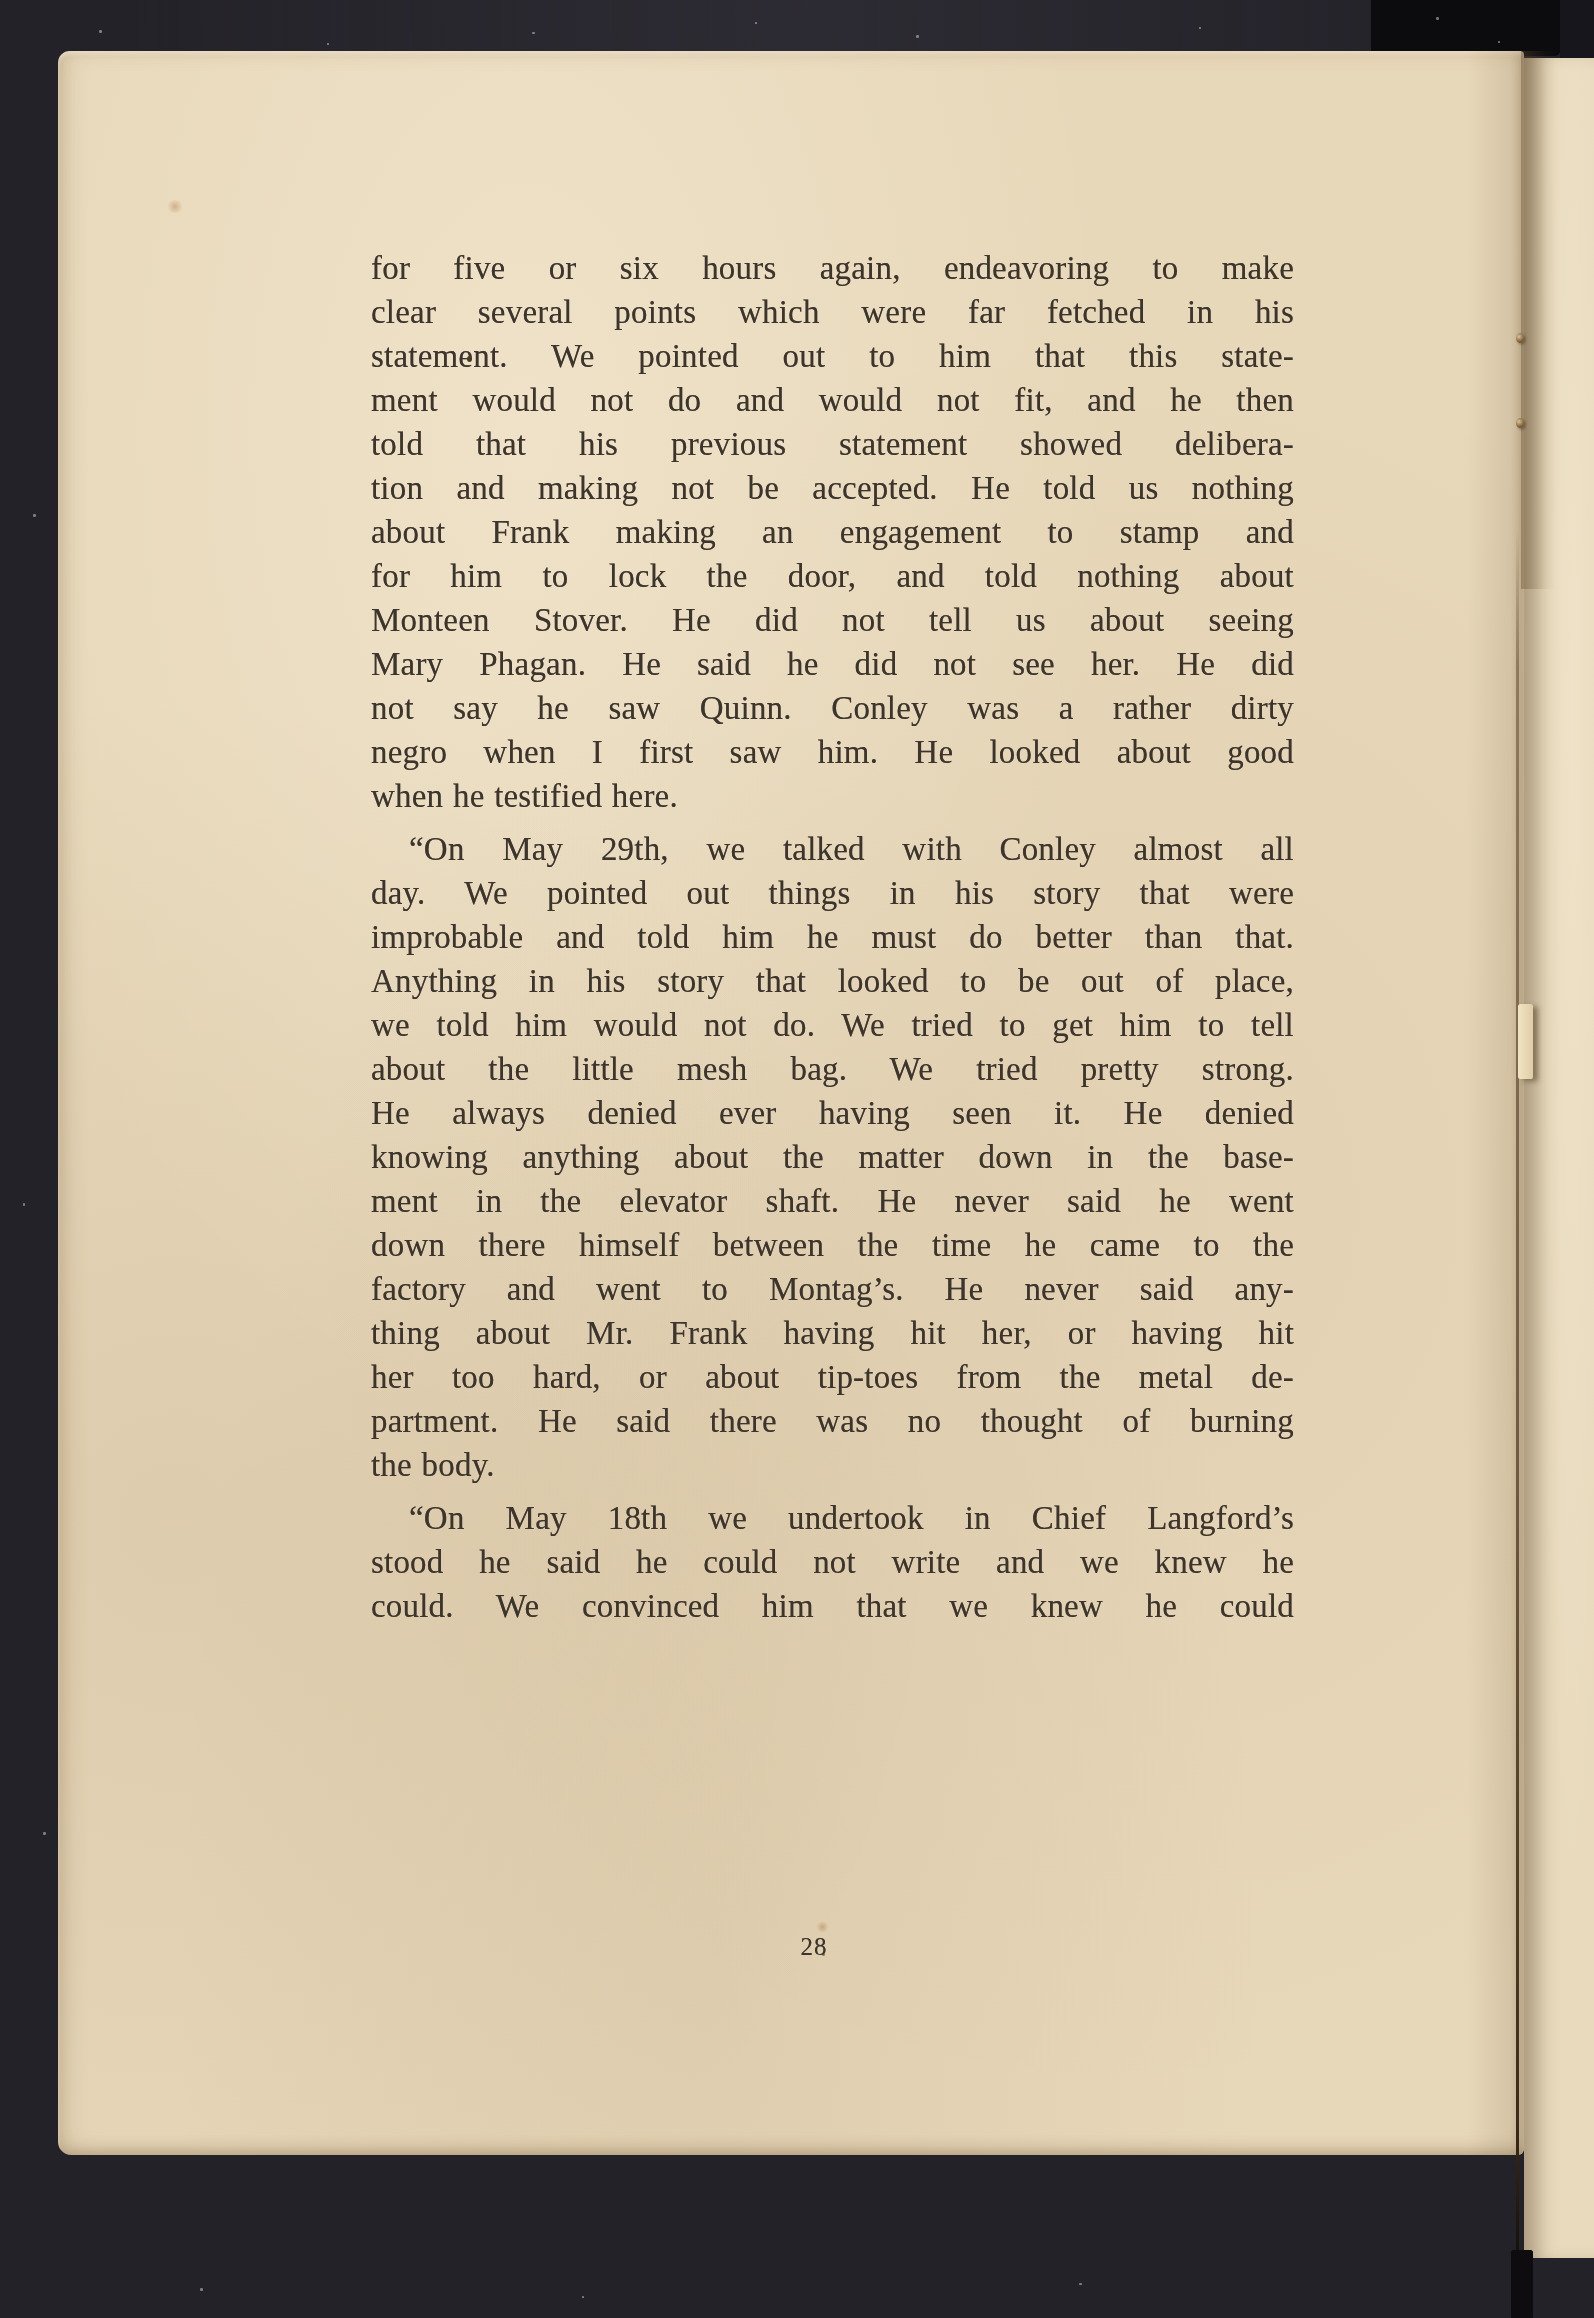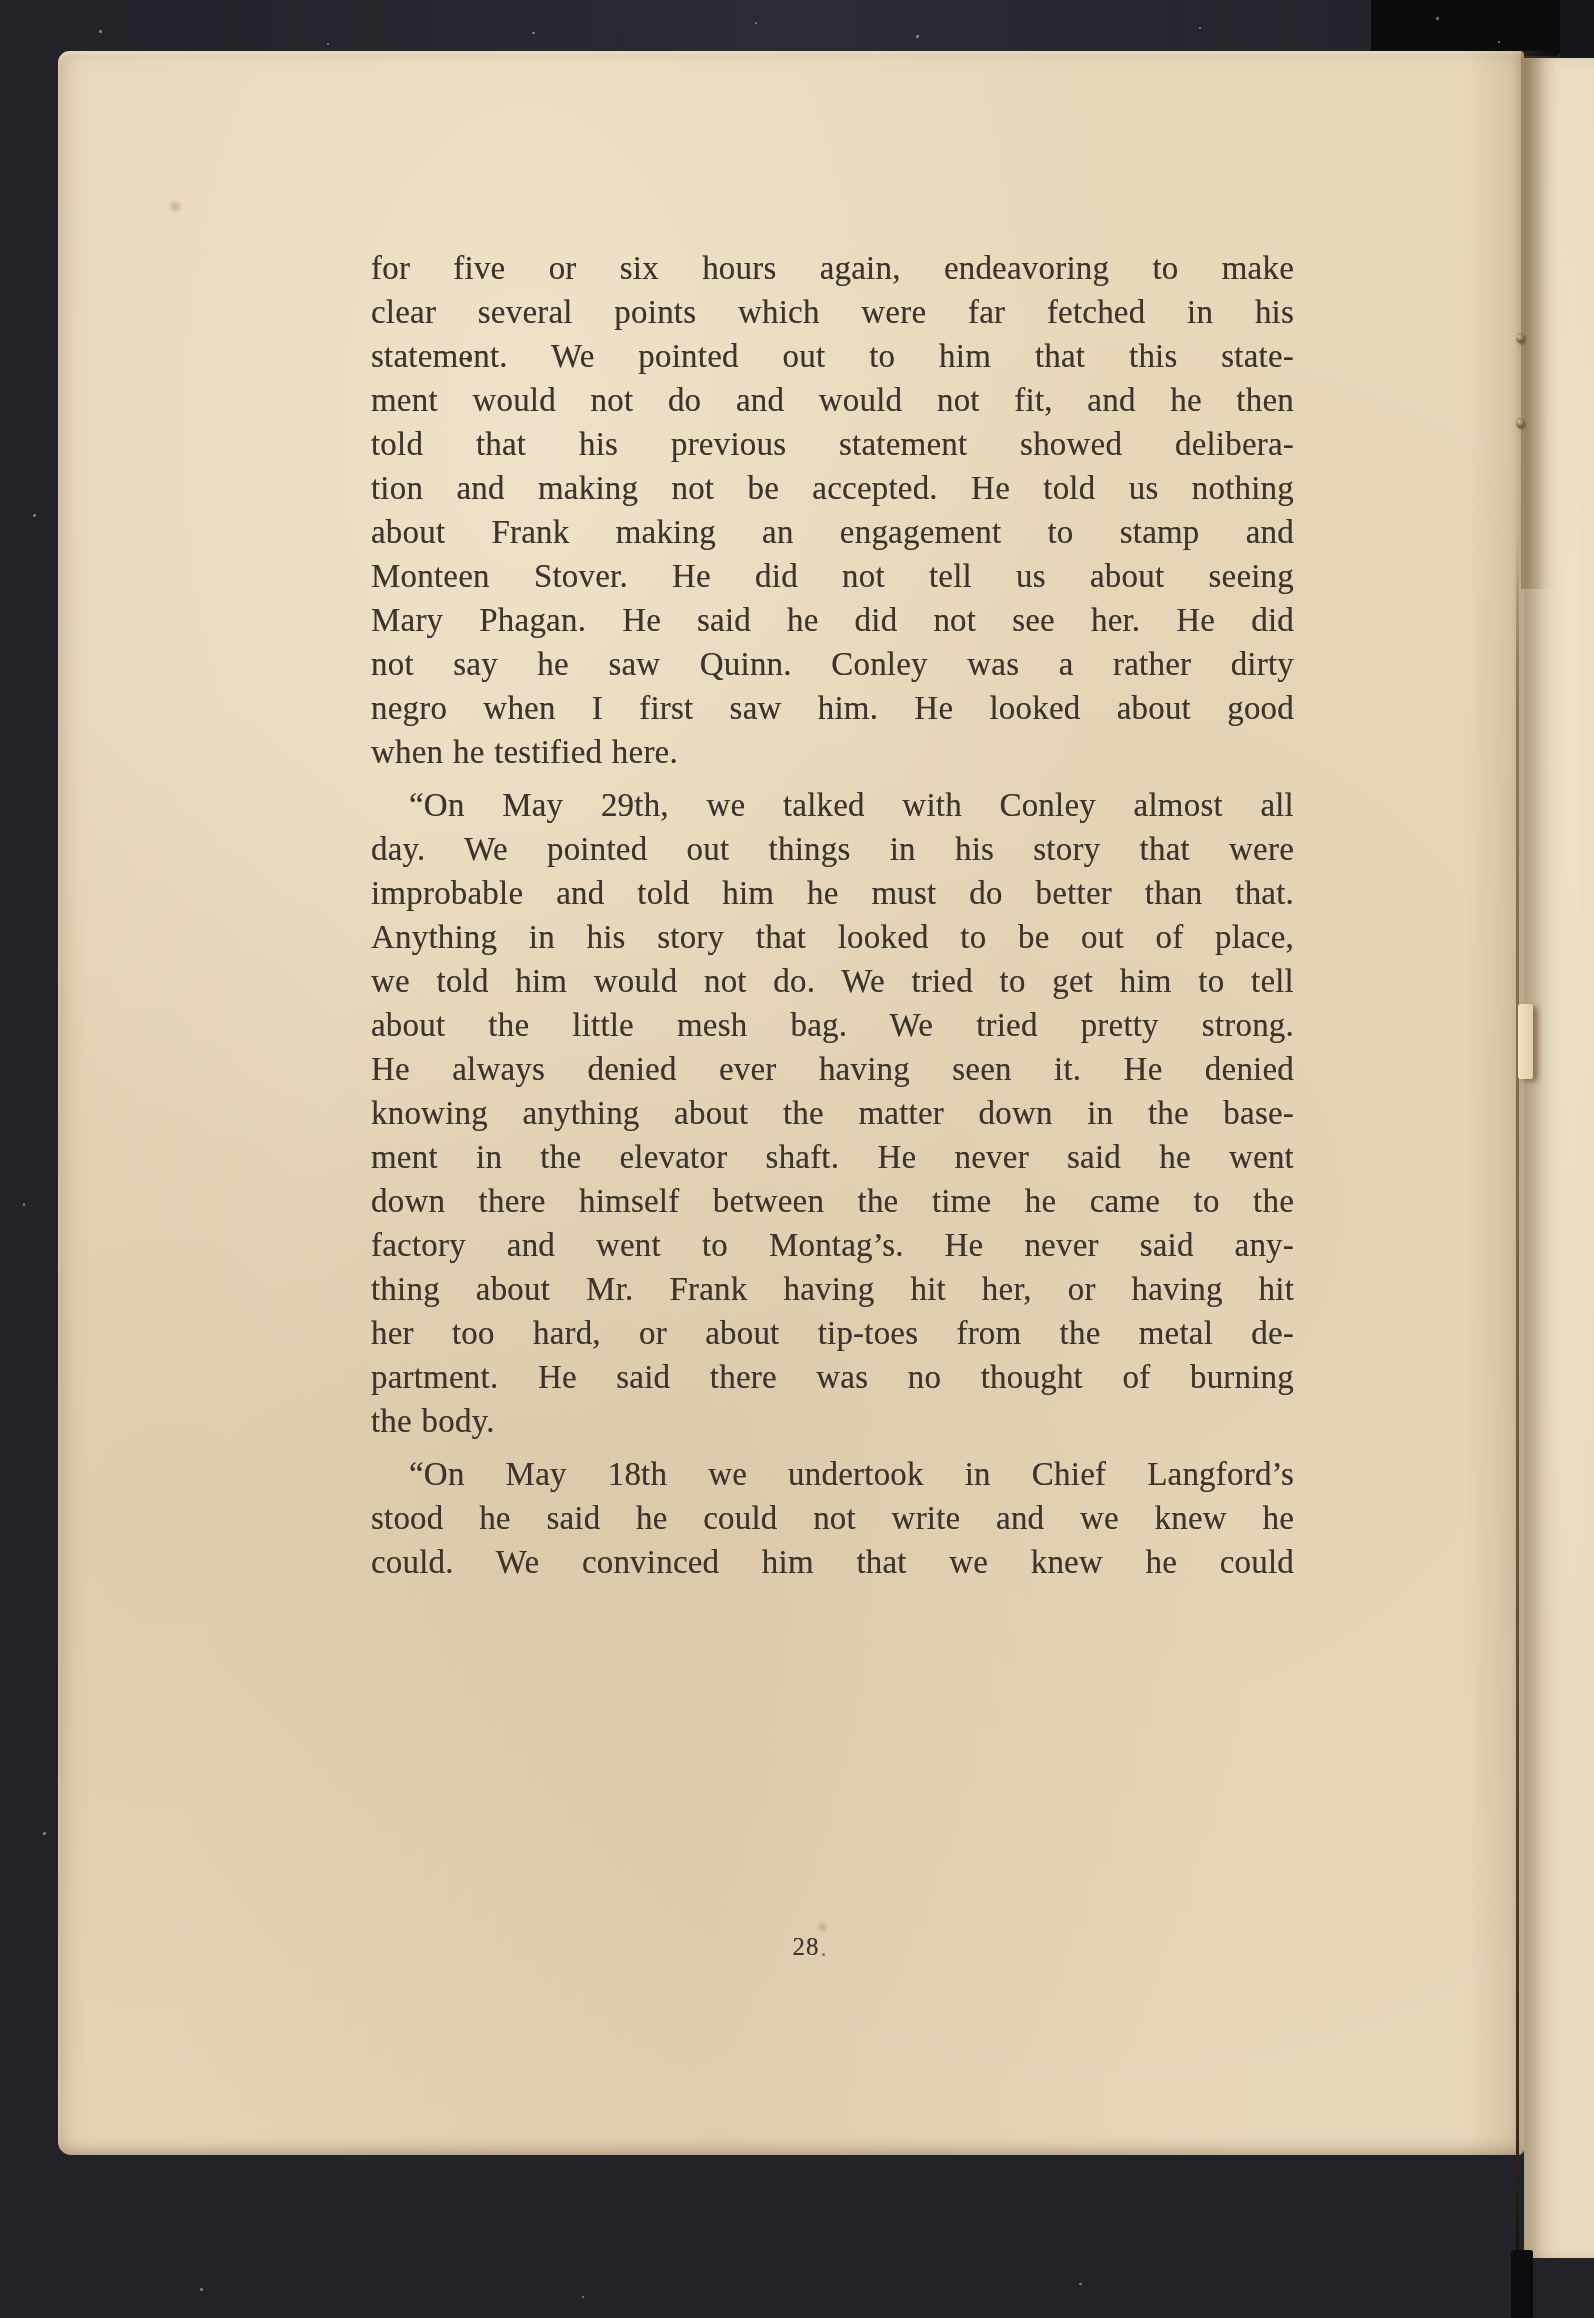--- a/index.html
+++ b/index.html
@@ -48,21 +48,21 @@
     letter-spacing:0.2px;word-spacing:1.2px;
     text-shadow:0 0 0.6px rgba(58,48,38,0.55);
   }
   .paragraph{margin:0;}
   .paragraph + .paragraph{margin-top:9px;}
   .line{text-align:justify;text-align-last:justify;}
   .line.last{text-align-last:left;}
   .paragraph.indented .line.first{text-indent:38px;}
 
   .page-number{
-    position:absolute;left:303px;top:1882px;width:923px;margin-left:-16.6px;
+    position:absolute;left:311px;top:1882px;width:923px;margin-left:-16.6px;
     text-align:center;font-size:25px;color:#3c352d;letter-spacing:0.8px;
     text-shadow:0 0 0.6px rgba(58,48,38,0.5);
   }
   .pagenum-dot{position:absolute;left:822px;top:1953px;width:3.3px;height:3.3px;border-radius:50%;background:rgba(60,50,40,0.55);}
 
   
   .next-page-edge{
     position:absolute;left:1524px;top:58px;width:70px;height:2200px;
     background:
       radial-gradient(ellipse at 70% 30%, rgba(255,249,232,0.25), transparent 55%),
@@ -117,20 +117,21 @@
 
   <div class="text-block">
       <div class="paragraph">
         <div class="line first">for five or six hours again, endeavoring to make</div>
         <div class="line">clear several points which were far fetched in his</div>
         <div class="line">statement. We pointed out to him that this state-</div>
         <div class="line">ment would not do and would not fit, and he then</div>
         <div class="line">told that his previous statement showed delibera-</div>
         <div class="line">tion and making not be accepted. He told us nothing</div>
         <div class="line">about Frank making an engagement to stamp and</div>
+        <div class="line">for him to lock the door, and told nothing about</div>
         <div class="line">Monteen Stover. He did not tell us about seeing</div>
         <div class="line">Mary Phagan. He said he did not see her. He did</div>
         <div class="line">not say he saw Quinn. Conley was a rather dirty</div>
         <div class="line">negro when I first saw him. He looked about good</div>
         <div class="line last">when he testified here.</div>
       </div>
       <div class="paragraph indented">
         <div class="line first">“On May 29th, we talked with Conley almost all</div>
         <div class="line">day. We pointed out things in his story that were</div>
         <div class="line">improbable and told him he must do better than that.</div>

